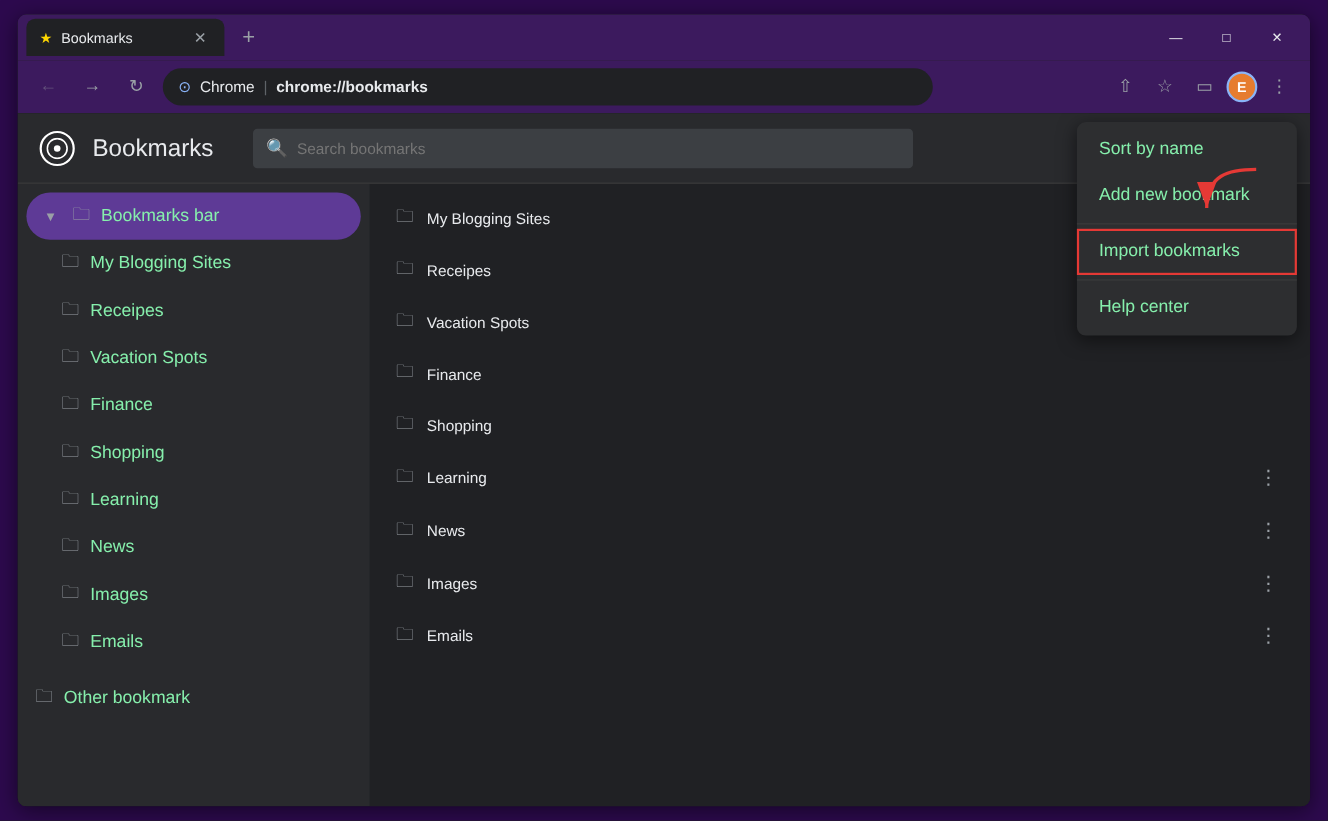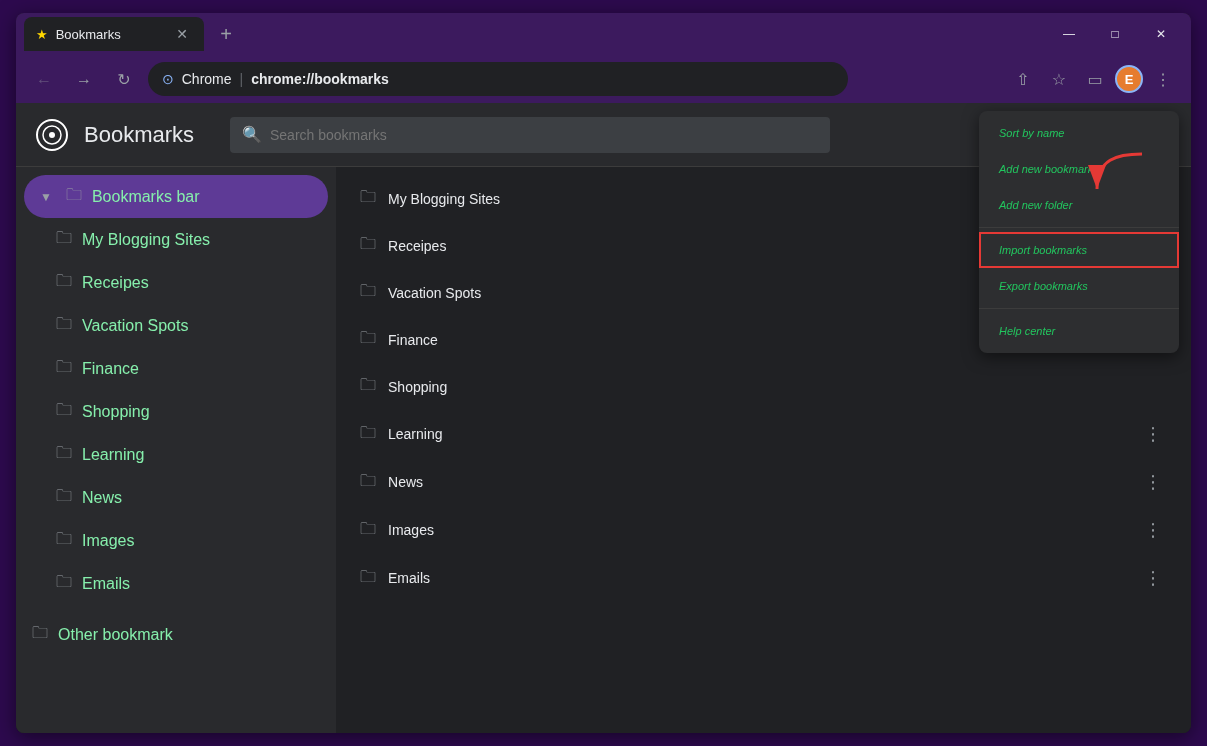--- a/index.html
+++ b/index.html
@@ -307,24 +307,23 @@
       right: 12px;
       width: 200px;
       background: #2d2e30;
       border-radius: 8px;
       box-shadow: 0 4px 16px rgba(0,0,0,0.5);
       padding: 4px 0;
       z-index: 100;
     }
     .menu-item {
       padding: 12px 20px;
-      color: #22c55e;
-      font-size: 11px;
-      cursor: pointer;
-      font-style: italic;
+      color: #86efac;
+      font-size: 16px;
+      cursor: pointer;
     }
     .menu-item.highlighted {
       outline: 2px solid #e53935;
       outline-offset: -2px;
       border-radius: 0;
     }
     .menu-divider {
       height: 1px;
       background: #3c3c3c;
       margin: 4px 0;
@@ -489,24 +488,22 @@
           <span class="bookmark-name">Emails</span>
           <span class="bookmark-more" style="opacity:1;">⋮</span>
         </div>
       </div>
 
     </div>
 
     <div class="context-menu">
       <div class="menu-item">Sort by name</div>
       <div class="menu-item">Add new bookmark</div>
-      <div class="menu-item">Add new folder</div>
       <div class="menu-divider"></div>
       <div class="menu-item highlighted">Import bookmarks</div>
-      <div class="menu-item">Export bookmarks</div>
       <div class="menu-divider"></div>
       <div class="menu-item">Help center</div>
     </div>
 
     <div class="red-arrow">
       <svg width="60" height="50" viewBox="0 0 60 50">
         <defs>
           <marker id="arrowhead" markerWidth="8" markerHeight="6" refX="8" refY="3" orient="auto">
             <polygon points="0 0, 8 3, 0 6" fill="#e53935"></polygon>
           </marker>

